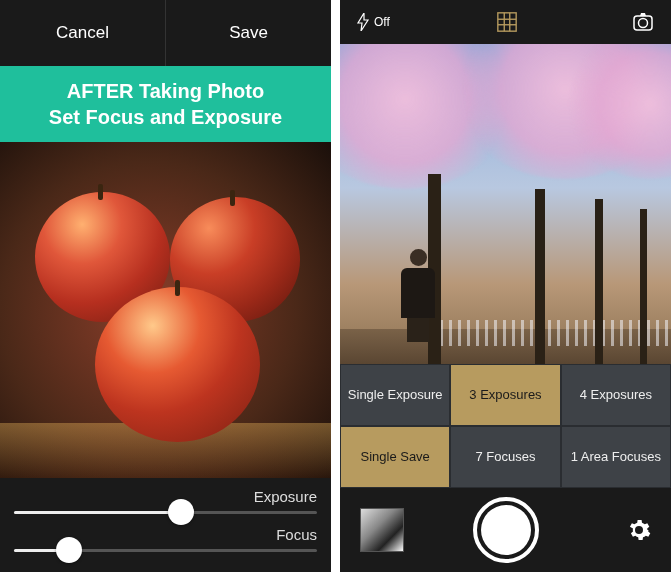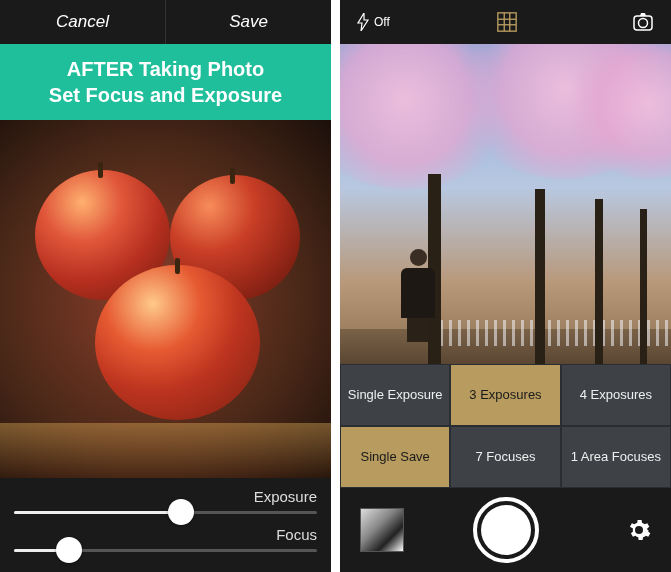--- a/index.html
+++ b/index.html
@@ -2,21 +2,21 @@
 <html><head>
 <meta charset="utf-8">
 <style>
   * { margin: 0; padding: 0; box-sizing: border-box; font-family: -apple-system, Helvetica, Arial, sans-serif; }
   body { background: #fff; width: 671px; height: 572px; display: flex; gap: 9px; }
   .screen { background: #1a1a1a; position: relative; overflow: hidden; }
   .screen-left { width: 331px; height: 572px; display: flex; flex-direction: column; }
   .screen-right { width: 331px; height: 572px; display: flex; flex-direction: column; }
 
   
-  .top-bar { height: 44px; display: flex; background: #1a1a1a; font-style: italic; }
+  .top-bar { height: 66px; display: flex; background: #1a1a1a; }
   .top-bar .btn { flex: 1; display: flex; align-items: center; justify-content: center; color: #fff; font-size: 17px; font-weight: 400; border-right: 1px solid #333; }
   .top-bar .btn:last-child { border-right: none; }
 
   .banner { background: #1fbf9c; color: #fff; text-align: center; padding: 12px 10px; font-size: 20px; font-weight: 600; line-height: 1.3; }
 
   .photo-area-left { flex: 1; position: relative; overflow: hidden; background: radial-gradient(circle at 45% 50%, #8b3e2a 0%, #4a2818 60%, #1a0f0a 100%); }
   .apple { position: absolute; border-radius: 50%; }
   .apple1 { width: 135px; height: 130px; left: 35px; top: 50px; background: radial-gradient(circle at 35% 25%, #ffb070 0%, #e0573a 30%, #b62f1f 60%, #6e1c10 100%); }
   .apple2 { width: 130px; height: 125px; left: 170px; top: 55px; background: radial-gradient(circle at 30% 25%, #f88c5a 0%, #c93e26 35%, #9a2818 65%, #5a160c 100%); }
   .apple3 { width: 165px; height: 155px; left: 95px; top: 145px; background: radial-gradient(circle at 35% 25%, #ffc98a 0%, #e65a32 30%, #bd341f 55%, #7a1f12 100%); }

